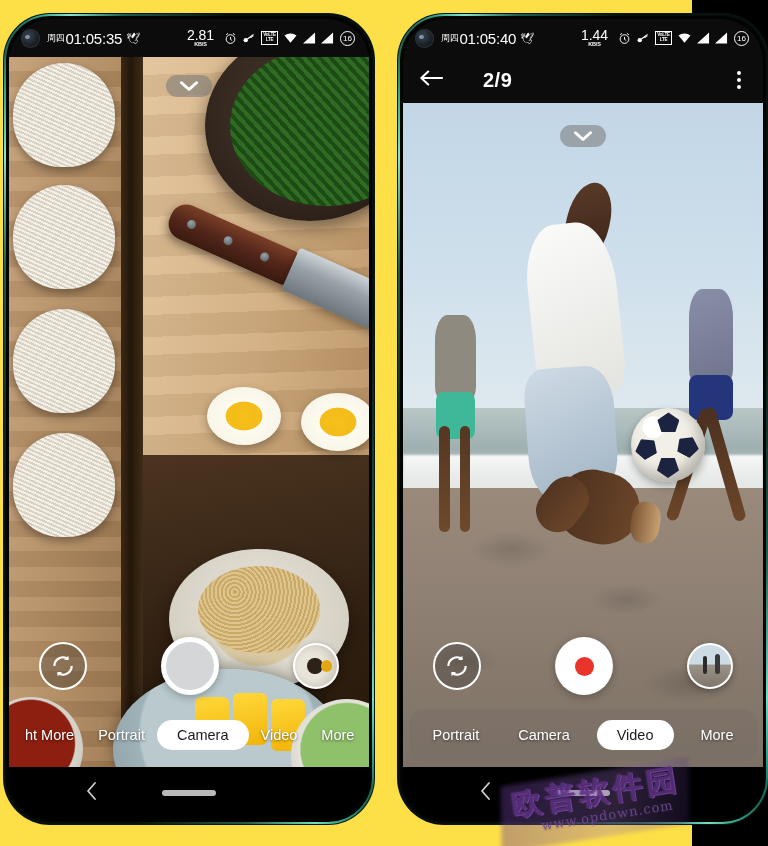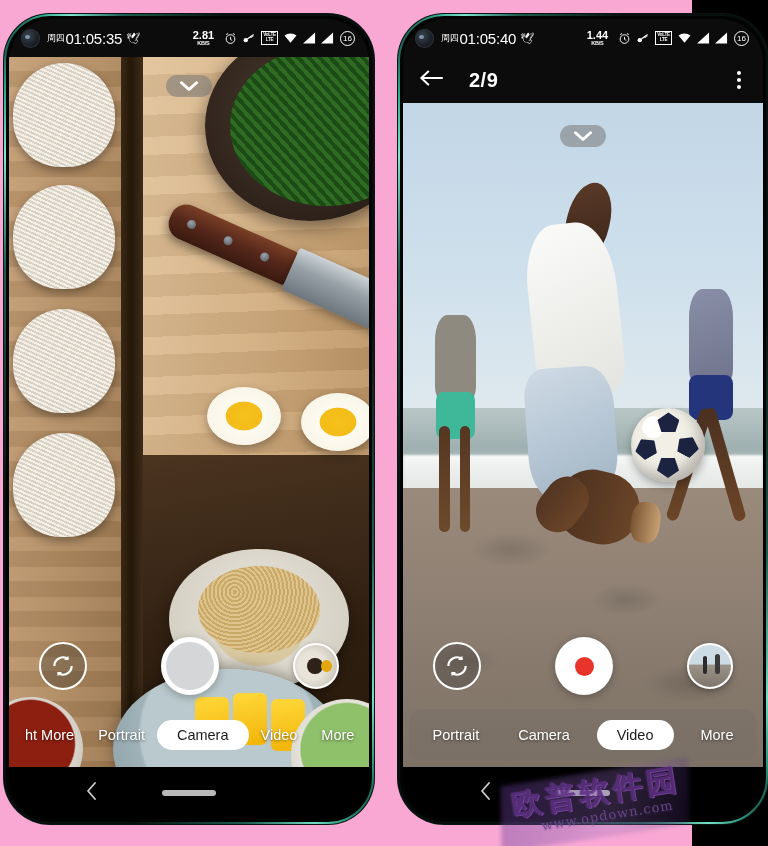--- a/index.html
+++ b/index.html
@@ -2,21 +2,21 @@
 <html><head>
 <meta charset="utf-8">
 <style>
   * { box-sizing: border-box; margin: 0; padding: 0; }
   html, body {
     width: 768px; height: 846px;
     background: #000;
     font-family: "Liberation Sans", sans-serif;
     overflow: hidden;
   }
-  .stage { position: relative; width: 692px; height: 846px; background: #f9a8d4; }
+  .stage { position: relative; width: 692px; height: 846px; background: #fde047; }
 
   
   .phone {
     position: absolute;
     top: 14px;
     width: 370px; height: 810px;
     border-radius: 46px;
     background: #050708;
     padding: 5px;
     box-shadow: 0 0 0 1px #0c1412;
@@ -67,41 +67,41 @@
   .punchhole::after {
     content:""; position:absolute; left:4px; top:6px;
     width:5px; height:4px; border-radius:50%;
     background:#8fa6bd; opacity:.85;
   }
   .sb-day { font-size: 9px; letter-spacing: -.3px; margin-right: 1px; }
   .sb-clock { font-size: 15px; letter-spacing: -.2px; }
   .sb-icon-small { margin-left: 4px; font-size: 11px; }
   .sb-spacer { flex: 1 1 auto; }
   .netspeed { text-align: center; line-height: 1; margin-right: 5px; }
-  .netspeed .n { font-size: 11px; font-weight: bold; display: block; }
+  .netspeed .n { font-size: 14px; font-weight: normal; display: block; }
   .netspeed .u { font-size: 5.5px; font-weight: bold; display: block; letter-spacing: -.2px;}
   .sbi { margin-left: 5px; display: flex; align-items: center; }
   .volte {
     font-size: 4.6px; line-height: 4.6px; font-weight: bold;
     border: 1px solid #fff; padding: 1px 1px; letter-spacing: -.2px;
     display: flex; flex-direction: column; align-items: center;
   }
   .batt {
     width: 15px; height: 15px; border-radius: 50%;
     border: 1.4px solid #fff;
     font-size: 8px; display: flex; align-items: center; justify-content: center;
     margin-left: 6px;
   }
 
   
   .appbar {
     height: 46px; flex: 0 0 46px; background: #0c0c0c;
     display: flex; align-items: center; padding: 0 16px; color: #fff;
   }
-  .appbar .title { font-size: 20px; font-weight: bold; margin-left: 26px; letter-spacing: .5px; }
+  .appbar .title { font-size: 20px; font-weight: bold; margin-left: 40px; letter-spacing: .5px; }
   .appbar .grow { flex: 1; }
   .kebab { display: flex; flex-direction: column; gap: 3px; padding: 4px 6px; }
   .kebab i { width: 4px; height: 4px; border-radius: 50%; background: #fff; display: block; }
 
   
   .viewfinder { position: relative; flex: 1 1 auto; overflow: hidden; }
   .vf-photo { position: absolute; inset: 0; }
 
   
   .food { background: linear-gradient(160deg,#8a6a47 0%, #7c5e3e 40%, #5b4026 100%); }

